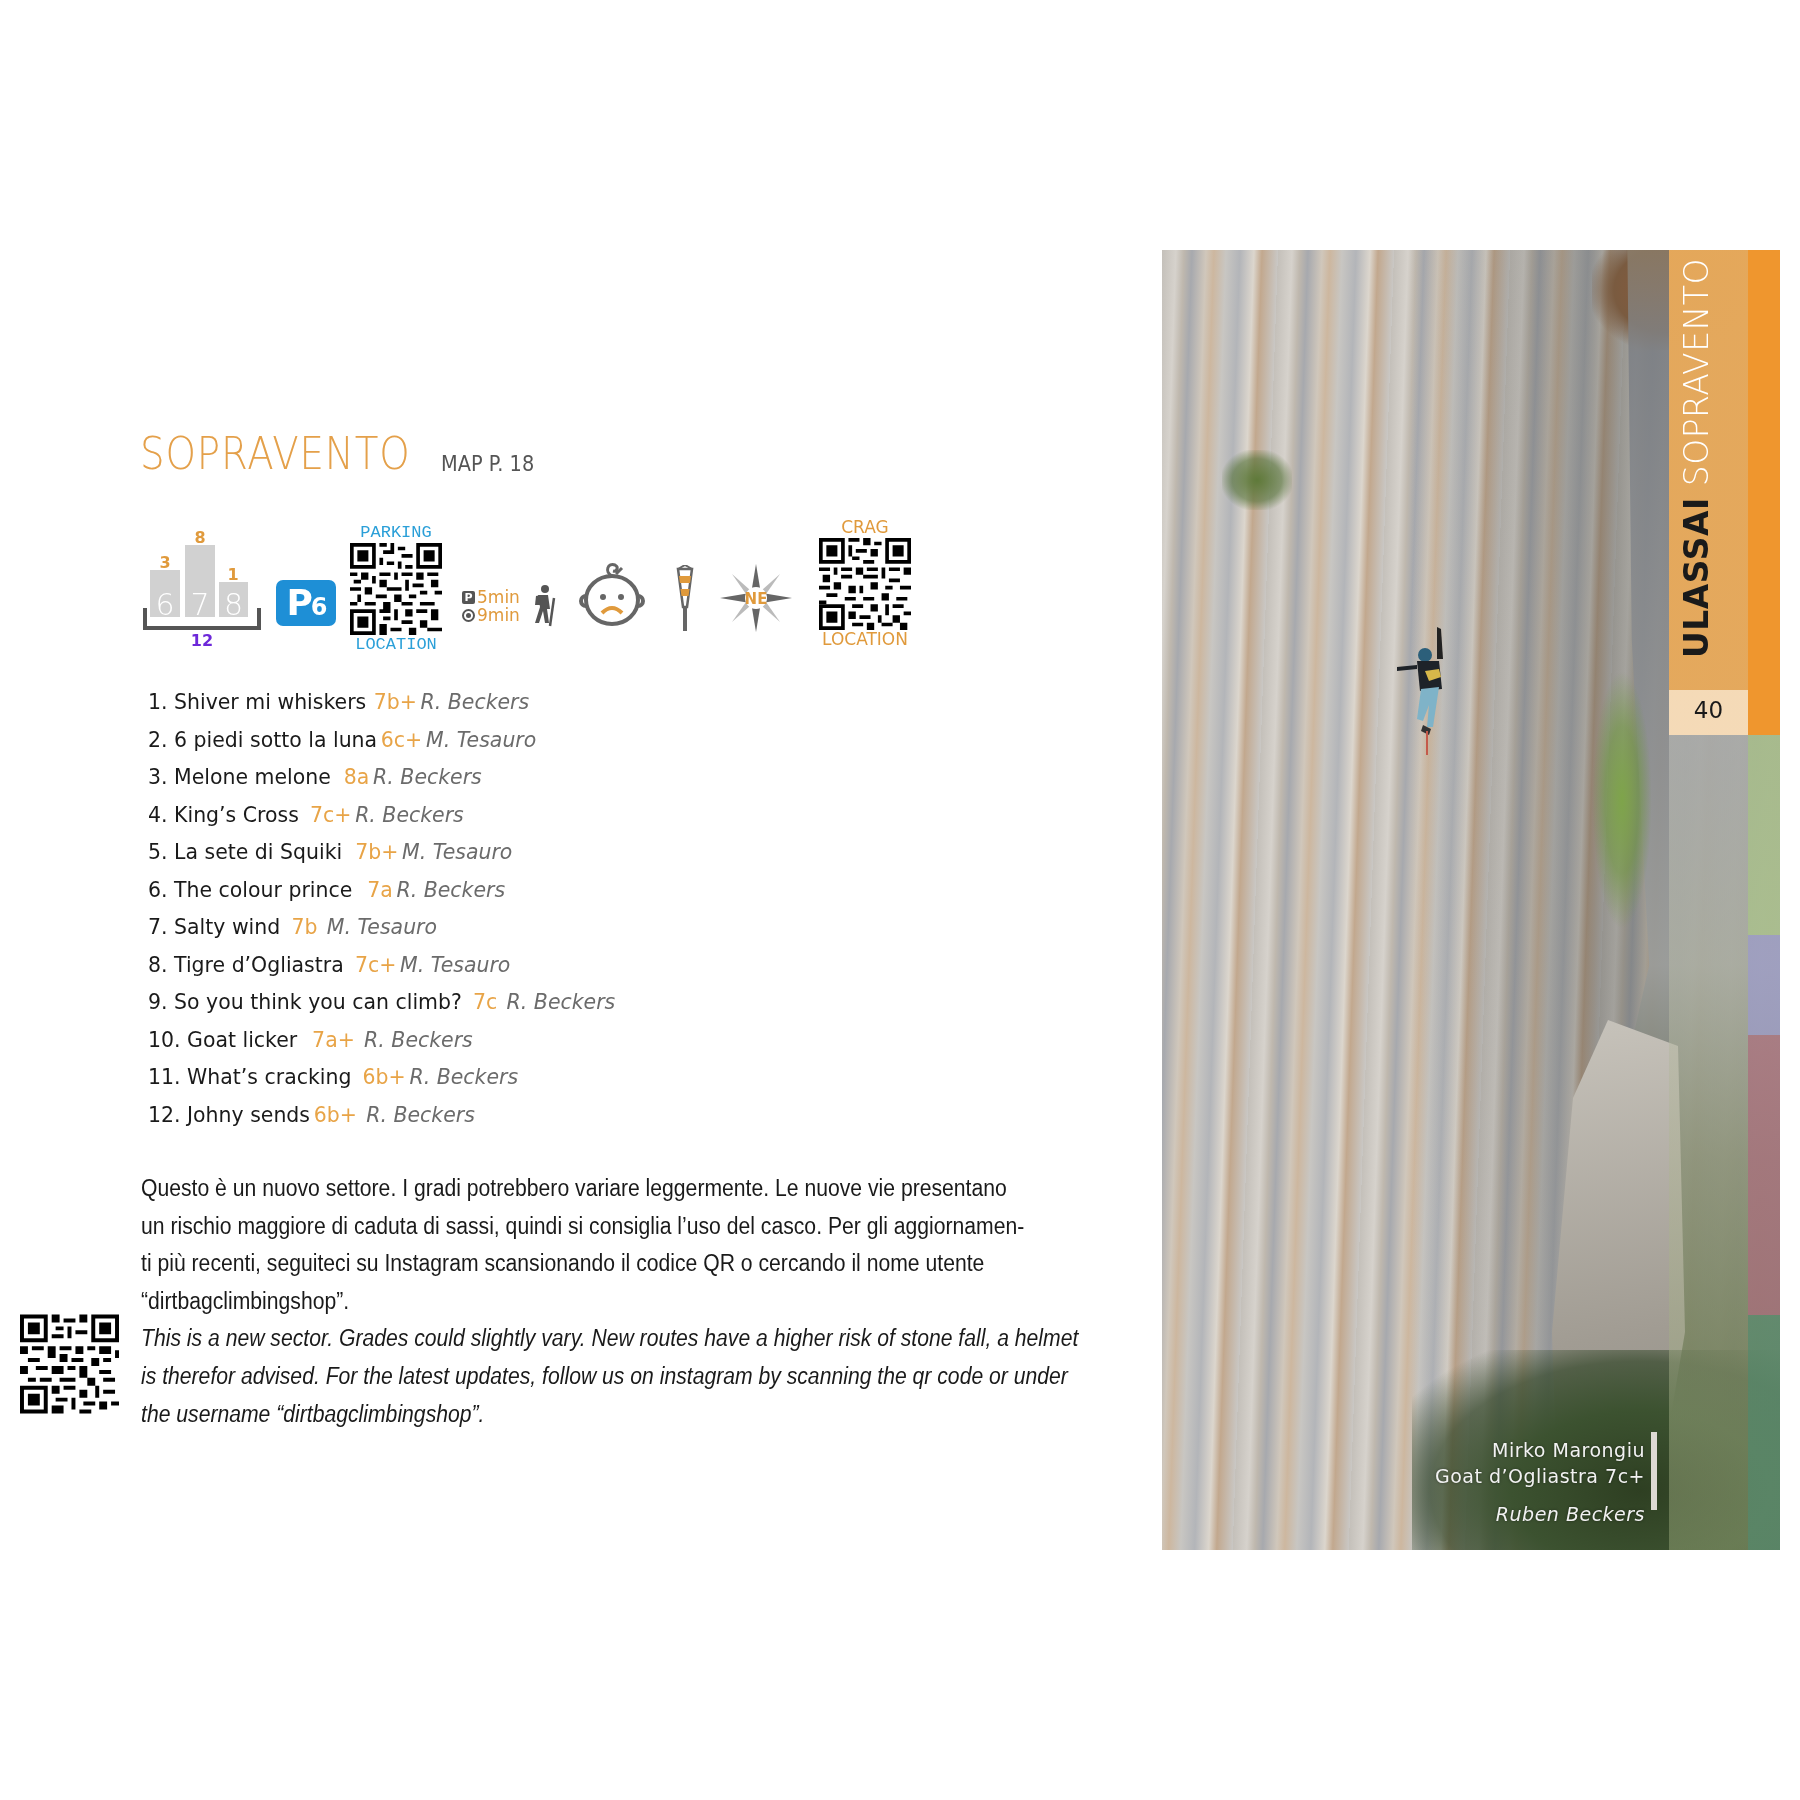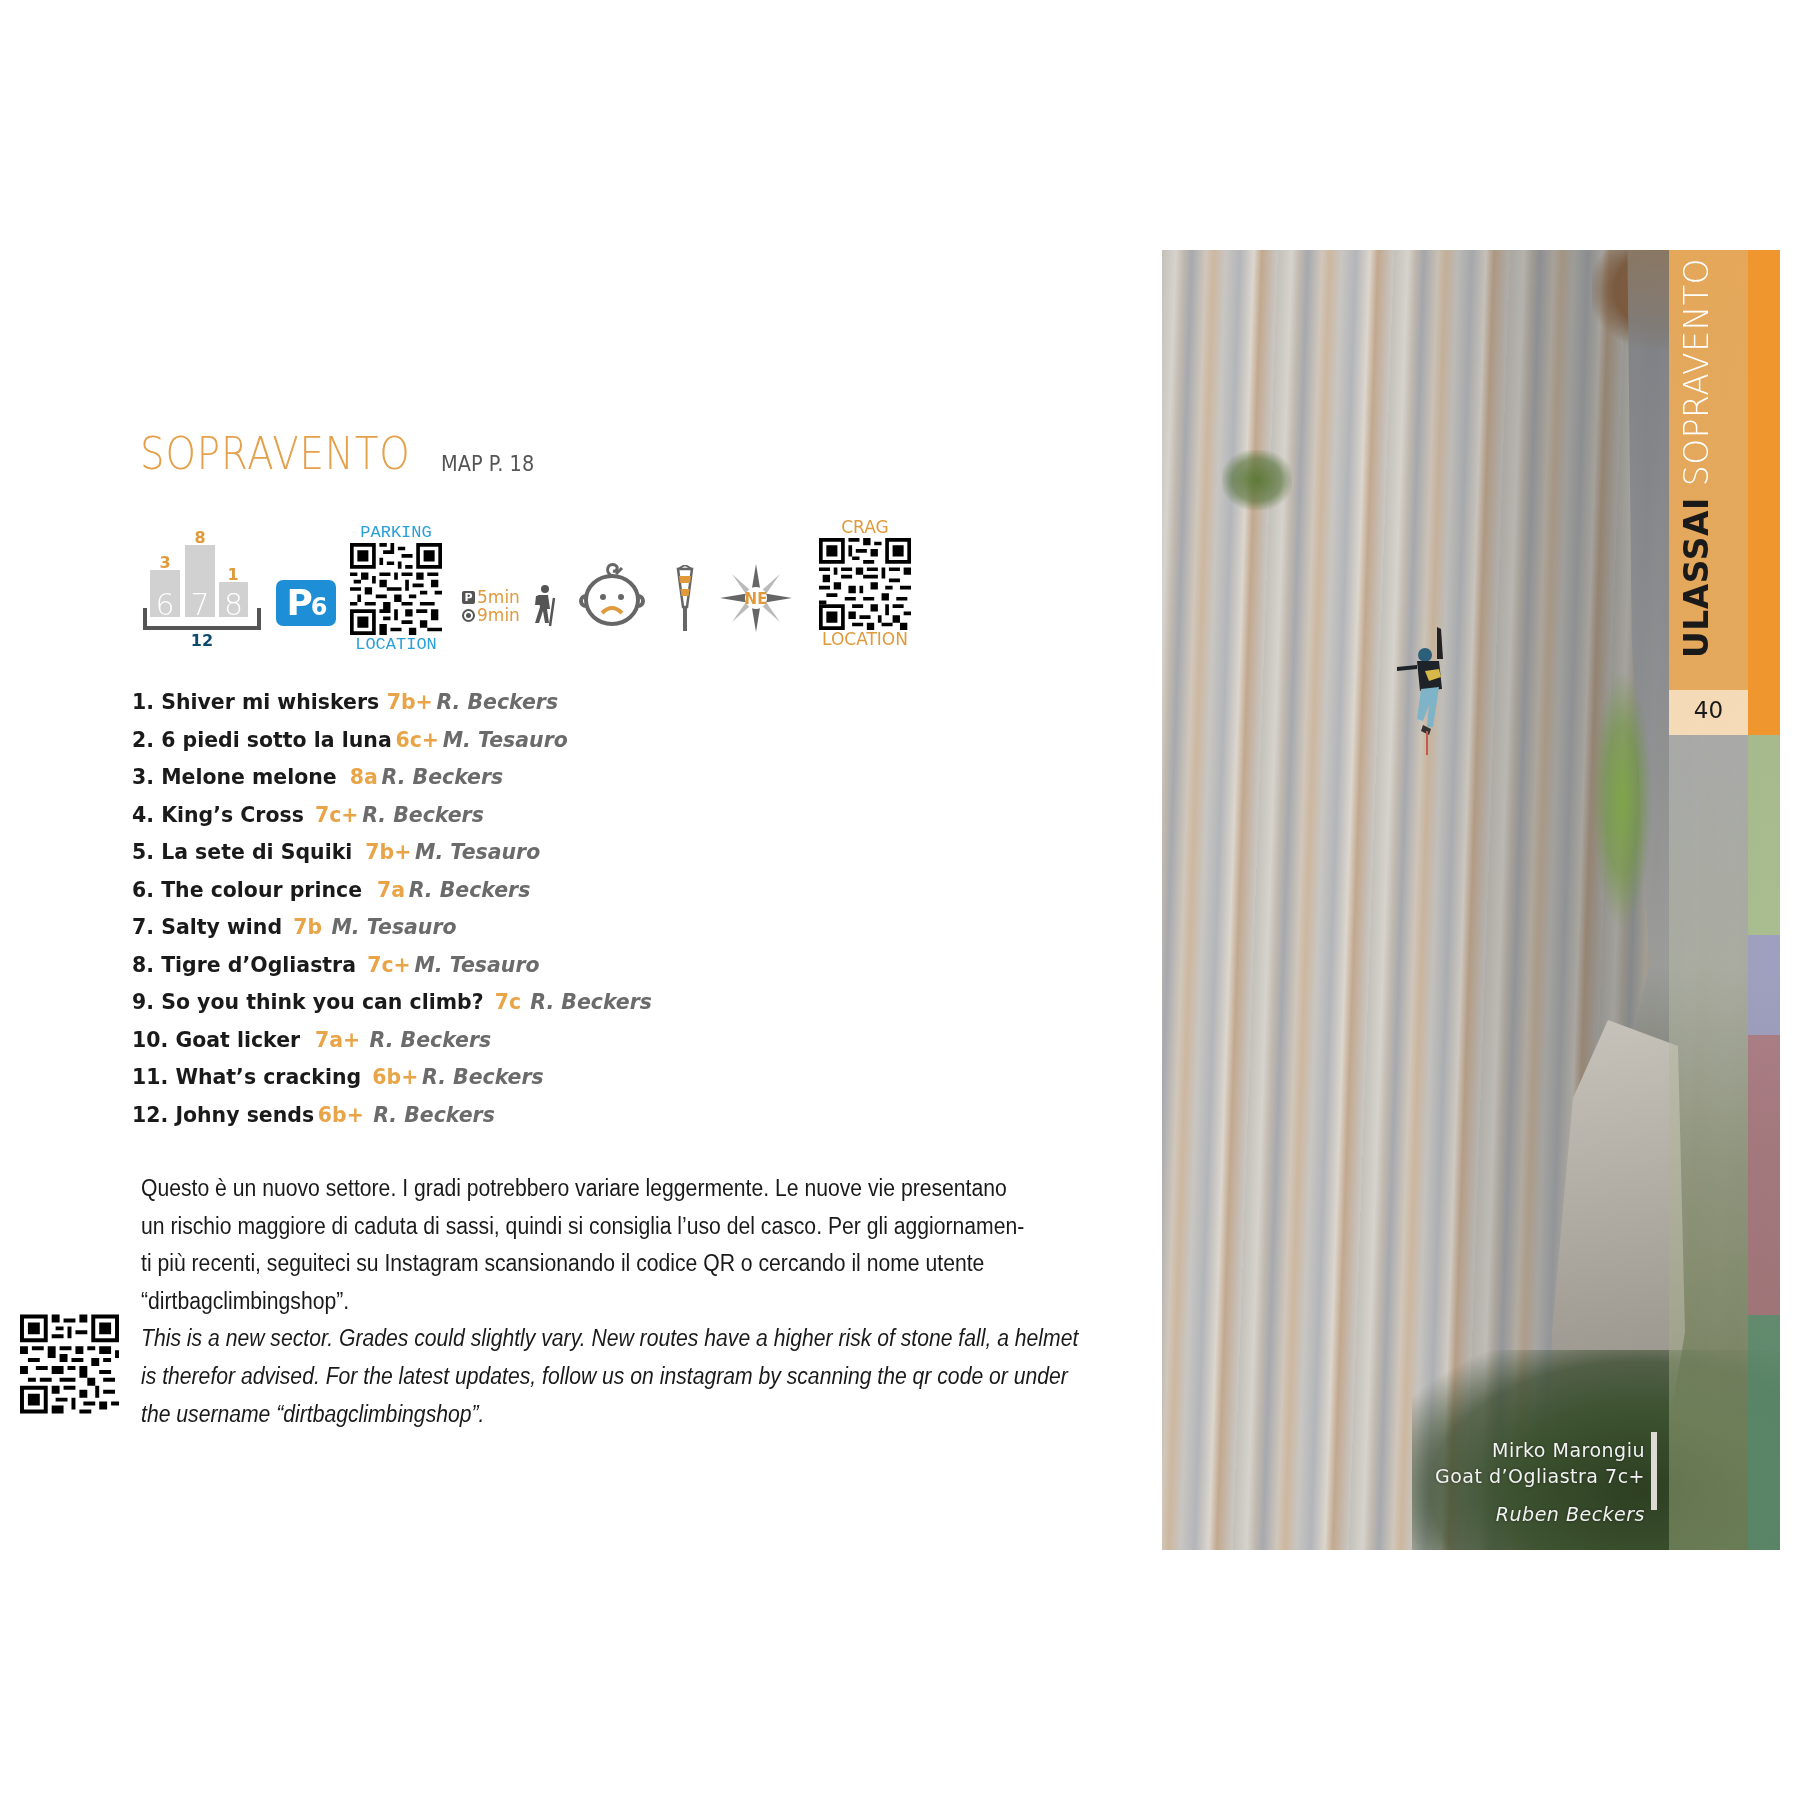--- a/index.html
+++ b/index.html
@@ -35,21 +35,21 @@
   .gc-count {
     position: absolute; text-align: center; width: 30px;
     color: #e09a3c; font-weight: bold; font-size: 16px;
   }
   .gc-bracket {
     position: absolute; left: 3px; top: 83px; width: 110px; height: 18px;
     border: 4px solid #555; border-top: none;
   }
   .gc-total {
     position: absolute; left: 3px; width: 118px; top: 106px; text-align: center;
-    font-weight: bold; font-size: 16px; color: #0c4a6e;
+    font-weight: bold; font-size: 16px; color: #6d28d9;
   }
 
   
   .p-badge {
     left: 276px; top: 580px; width: 60px; height: 46px;
     background: #1e8fd6; border-radius: 7px;
     color: #fff; font-weight: bold; font-size: 36px; line-height: 46px;
     text-align: center; letter-spacing: -2px;
   }
   .p-badge small { font-size: 24px; }
@@ -66,21 +66,21 @@
     display: inline-block; width: 13px; height: 13px; background: #555; color: #fff;
     font-size: 11px; font-weight: bold; line-height: 13px; text-align: center; border-radius: 2px; margin-right: 2px;
   }
   .mini-target {
     display: inline-block; width: 9px; height: 9px; border: 2px solid #555; border-radius: 50%;
     margin-right: 2px; position: relative;
   }
   .mini-target::after { content:""; position:absolute; left:2px; top:2px; width:5px; height:5px; background:#555; border-radius:50%; }
 
   
-  .routes { left: 132px; top: 683px; font-weight: bold; }
+  .routes { left: 148px; top: 683px; }
   .route {
     font-size: 22px; line-height: 37.5px; white-space: nowrap;
     transform: scaleX(0.93); transform-origin: left center;
   }
   .route .name { color: #1a1a1a; }
   .route .grade { color: #e8a447; margin-left: 8px; }
   .route .author { color: #6b6b6b; font-style: italic; margin-left: 4px; }
 
   
   .desc { left: 141px; top: 1170px; width: 1000px; }

